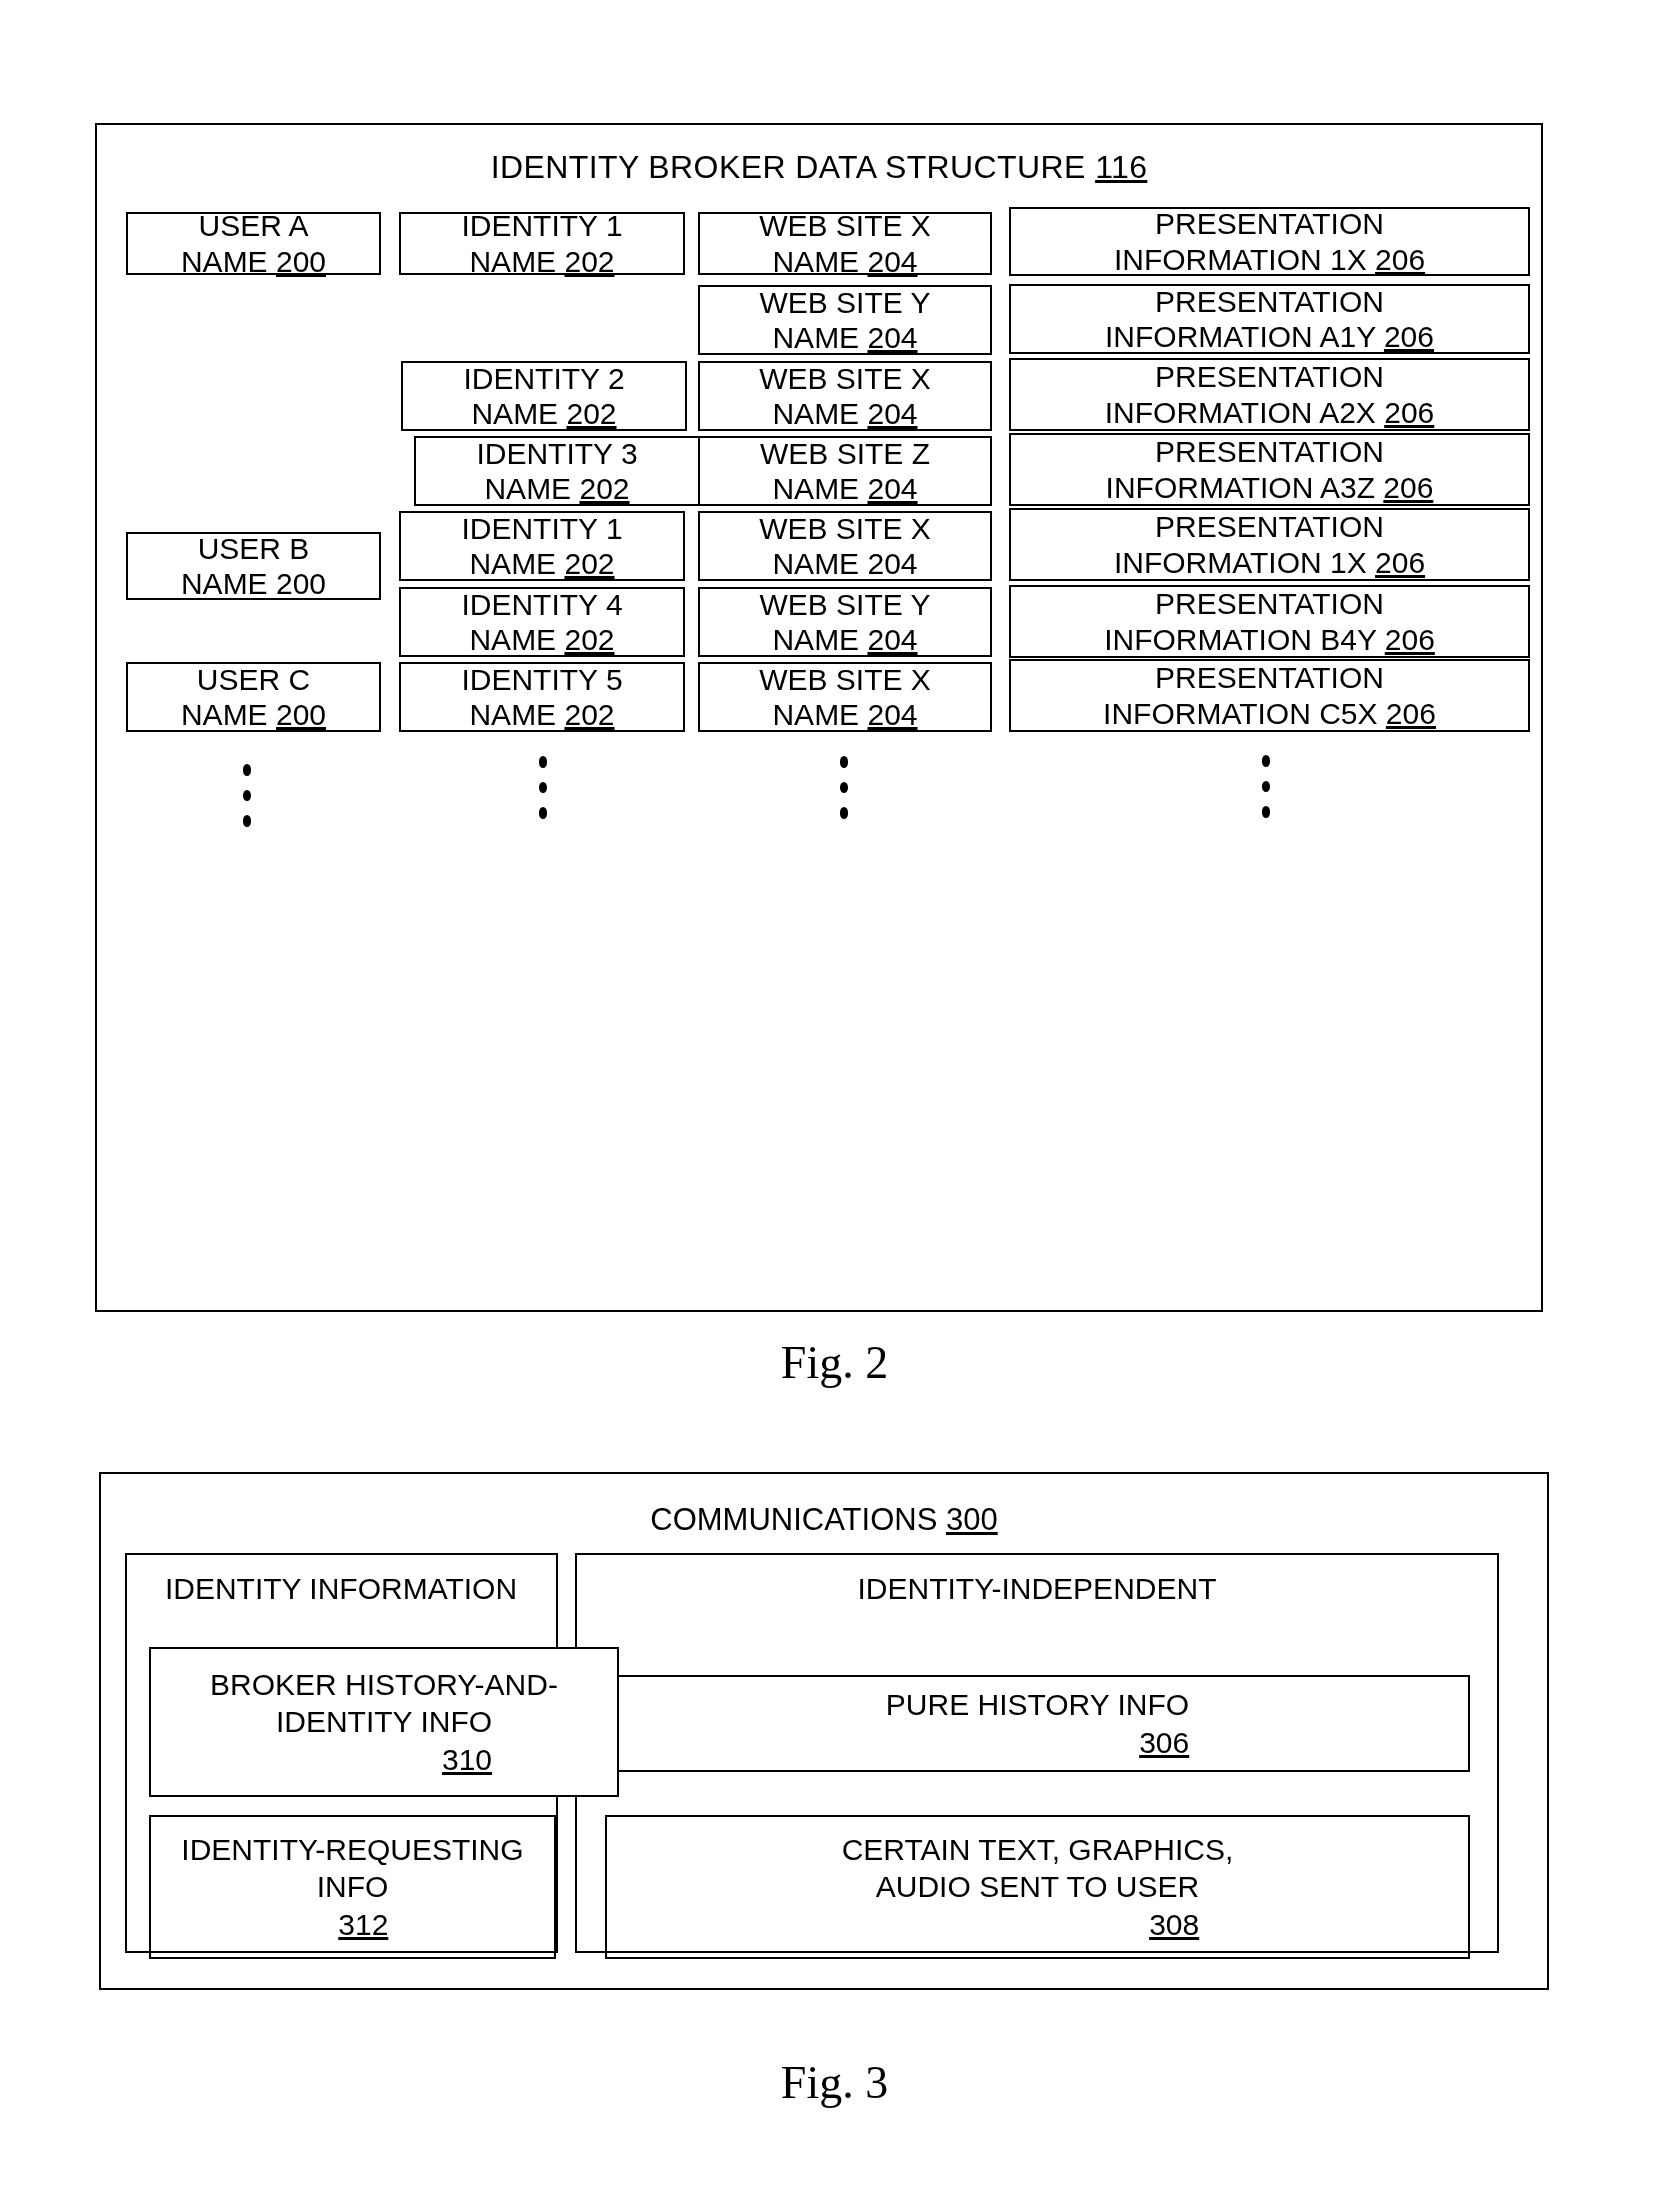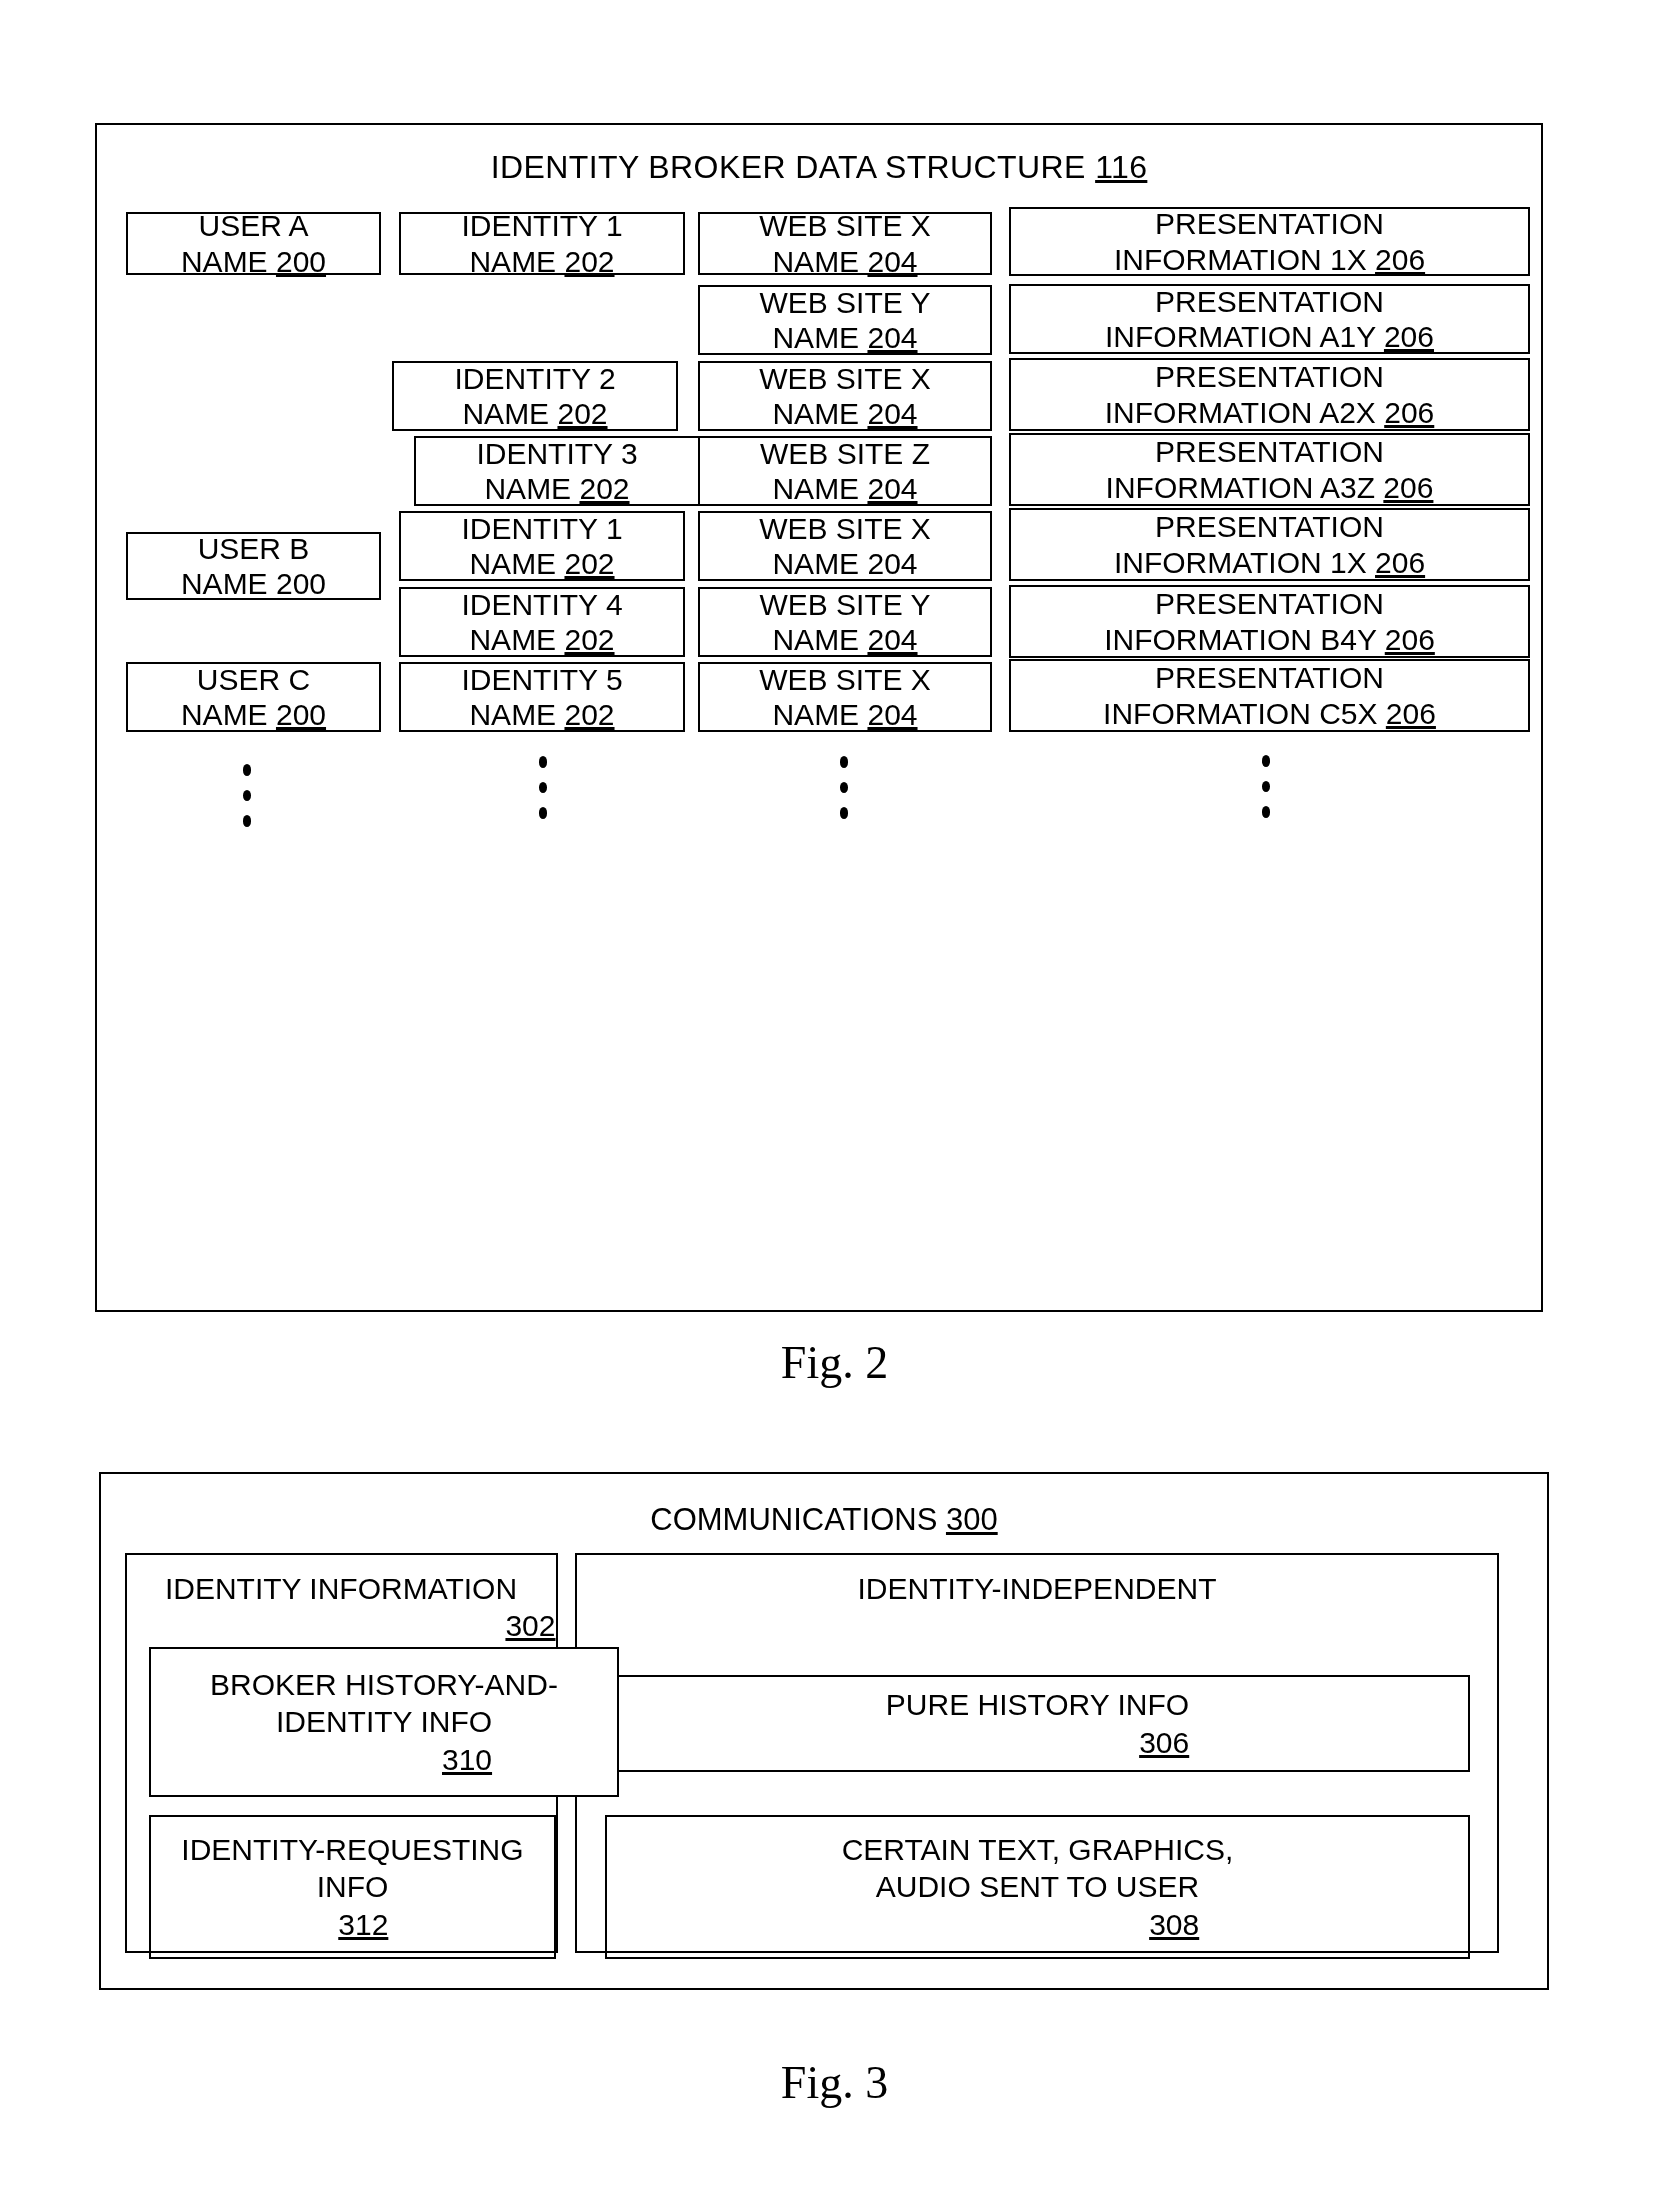--- a/index.html
+++ b/index.html
@@ -164,21 +164,21 @@
 
   <div class="cell" style="left:601px; top:160px; width:294px; height:70px;">
     <span class="l1">WEB SITE Y</span>
     <span class="l2"><span>NAME </span><span class="uline">204</span></span>
   </div>
   <div class="cell" style="left:912px; top:159px; width:521px; height:70px;">
     <span class="l1">PRESENTATION</span>
     <span class="l2"><span>INFORMATION A1Y </span><span class="uline">206</span></span>
   </div>
 
-  <div class="cell" style="left:295px; top:236px; width:286px; height:70px;">
+  <div class="cell" style="left:304px; top:236px; width:286px; height:70px;">
     <span class="l1">IDENTITY 2</span>
     <span class="l2"><span>NAME </span><span class="uline">202</span></span>
   </div>
   <div class="cell" style="left:601px; top:236px; width:294px; height:70px;">
     <span class="l1">WEB SITE X</span>
     <span class="l2"><span>NAME </span><span class="uline">204</span></span>
   </div>
   <div class="cell" style="left:912px; top:233px; width:521px; height:73px;">
     <span class="l1">PRESENTATION</span>
     <span class="l2"><span>INFORMATION A2X </span><span class="uline">206</span></span>
@@ -273,21 +273,20 @@
 
   <div id="fig3-title">
     <span>COMMUNICATIONS</span>
     <span class="uline">300</span>
   </div>
 
   <div class="panel" style="left:23.5px; top:79px; width:433px; height:400px;">
     <div class="panel-title">
       <span>
           <span>IDENTITY INFORMATION </span>
-          <span class="uline">302</span>
         </span>
     </div>
   </div>
 
   <div class="panel" style="left:474px; top:79px; width:924px; height:400px;">
     <div class="panel-title">
       <span>IDENTITY-INDEPENDENT</span>
     </div>
   </div>
 

